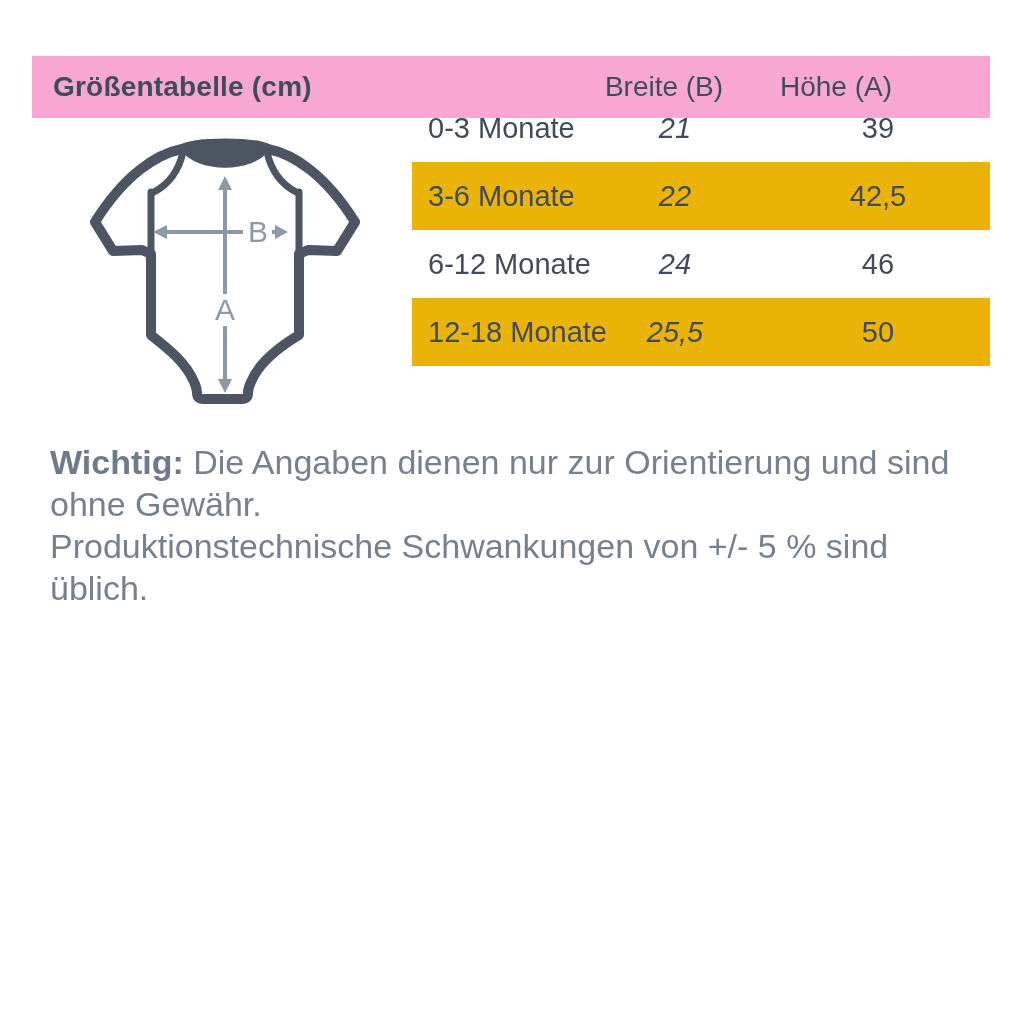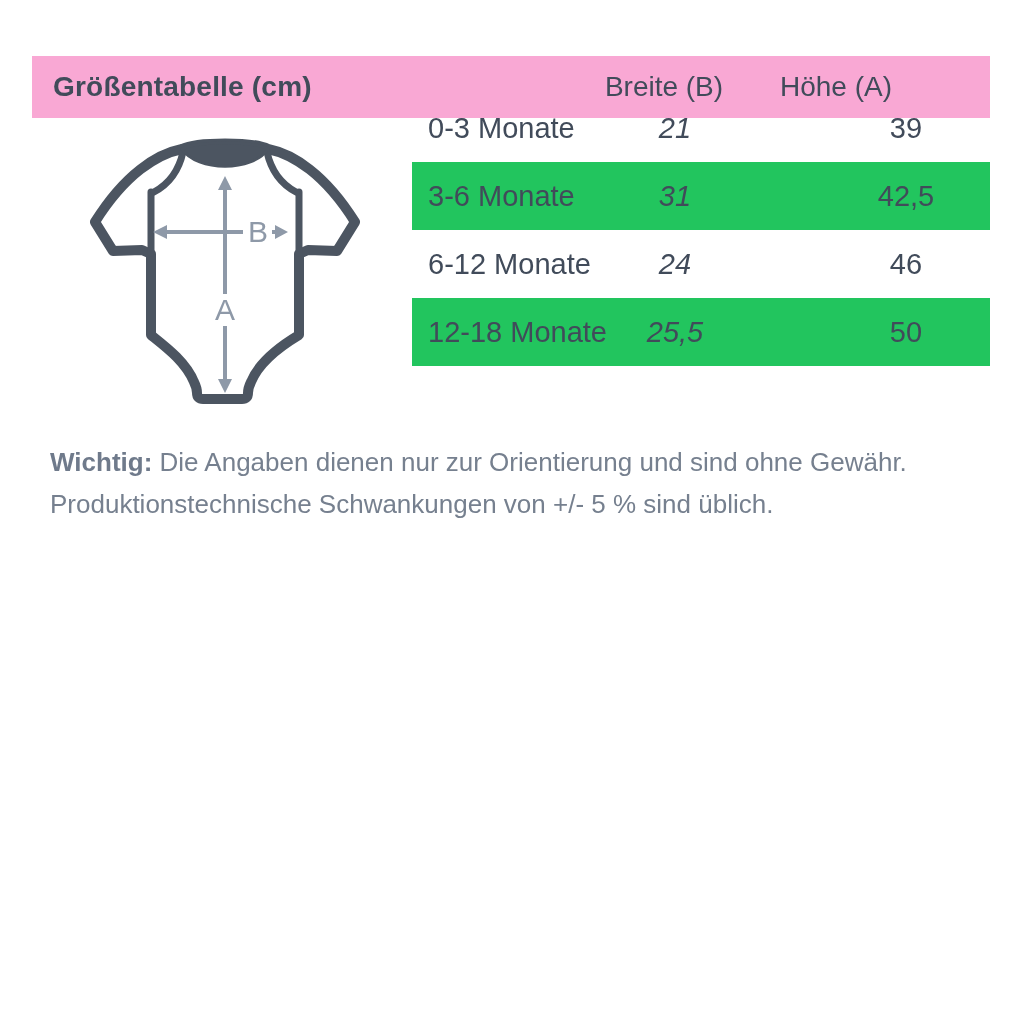--- a/index.html
+++ b/index.html
@@ -21,58 +21,58 @@
     font-size:28px;font-weight:normal;color:#414B5A;white-space:nowrap;
   }
   .col-head.w{left:632px;}
   .col-head.h{left:804px;}
   
   .size-table{position:absolute;left:412px;top:94px;width:578px;}
   .size-row{
     position:relative;height:68px;display:flex;align-items:center;
     font-size:29px;color:#414B5A;
   }
-  .size-row.alt{background:#22c55e;}
+  .size-row.alt{background:#eab308;}
   .cell-size{padding-left:16px;white-space:nowrap;}
   .cell-num{
     position:absolute;top:50%;transform:translate(-50%,-50%);white-space:nowrap;
   }
   .cell-num.w{left:263px;font-style:italic;}
-  .cell-num.h{left:494px;}
+  .cell-num.h{left:466px;}
   
   .bodysuit-wrap{position:absolute;left:75px;top:132px;width:300px;height:280px;}
   .bodysuit-wrap svg{display:block;width:100%;height:100%;}
   .arrow-label{
     font-family:"Liberation Sans", sans-serif;font-size:30px;fill:#8E99A8;
   }
   
   .note{
     position:absolute;left:50px;top:441px;width:930px;
-    font-size:26px;line-height:42px;color:#76808F;
+    font-size:34px;line-height:42px;color:#76808F;
   }
   .note-bold{font-weight:bold;color:#6F7A8B;}
 </style>
 </head>
 <body>
 
 <div class="header-bar">
   <span class="chart-title">Größentabelle (cm)</span>
   <span class="col-head w">Breite (B)</span>
   <span class="col-head h">Höhe (A)</span>
 </div>
 
 <div class="size-table">
   <div class="size-row">
     <span class="cell-size">0-3 Monate</span>
     <span class="cell-num w">21</span>
     <span class="cell-num h">39</span>
   </div>
   <div class="size-row alt">
     <span class="cell-size">3-6 Monate</span>
-    <span class="cell-num w">31</span>
+    <span class="cell-num w">22</span>
     <span class="cell-num h">42,5</span>
   </div>
   <div class="size-row">
     <span class="cell-size">6-12 Monate</span>
     <span class="cell-num w">24</span>
     <span class="cell-num h">46</span>
   </div>
   <div class="size-row alt">
     <span class="cell-size">12-18 Monate</span>
     <span class="cell-num w">25,5</span>

